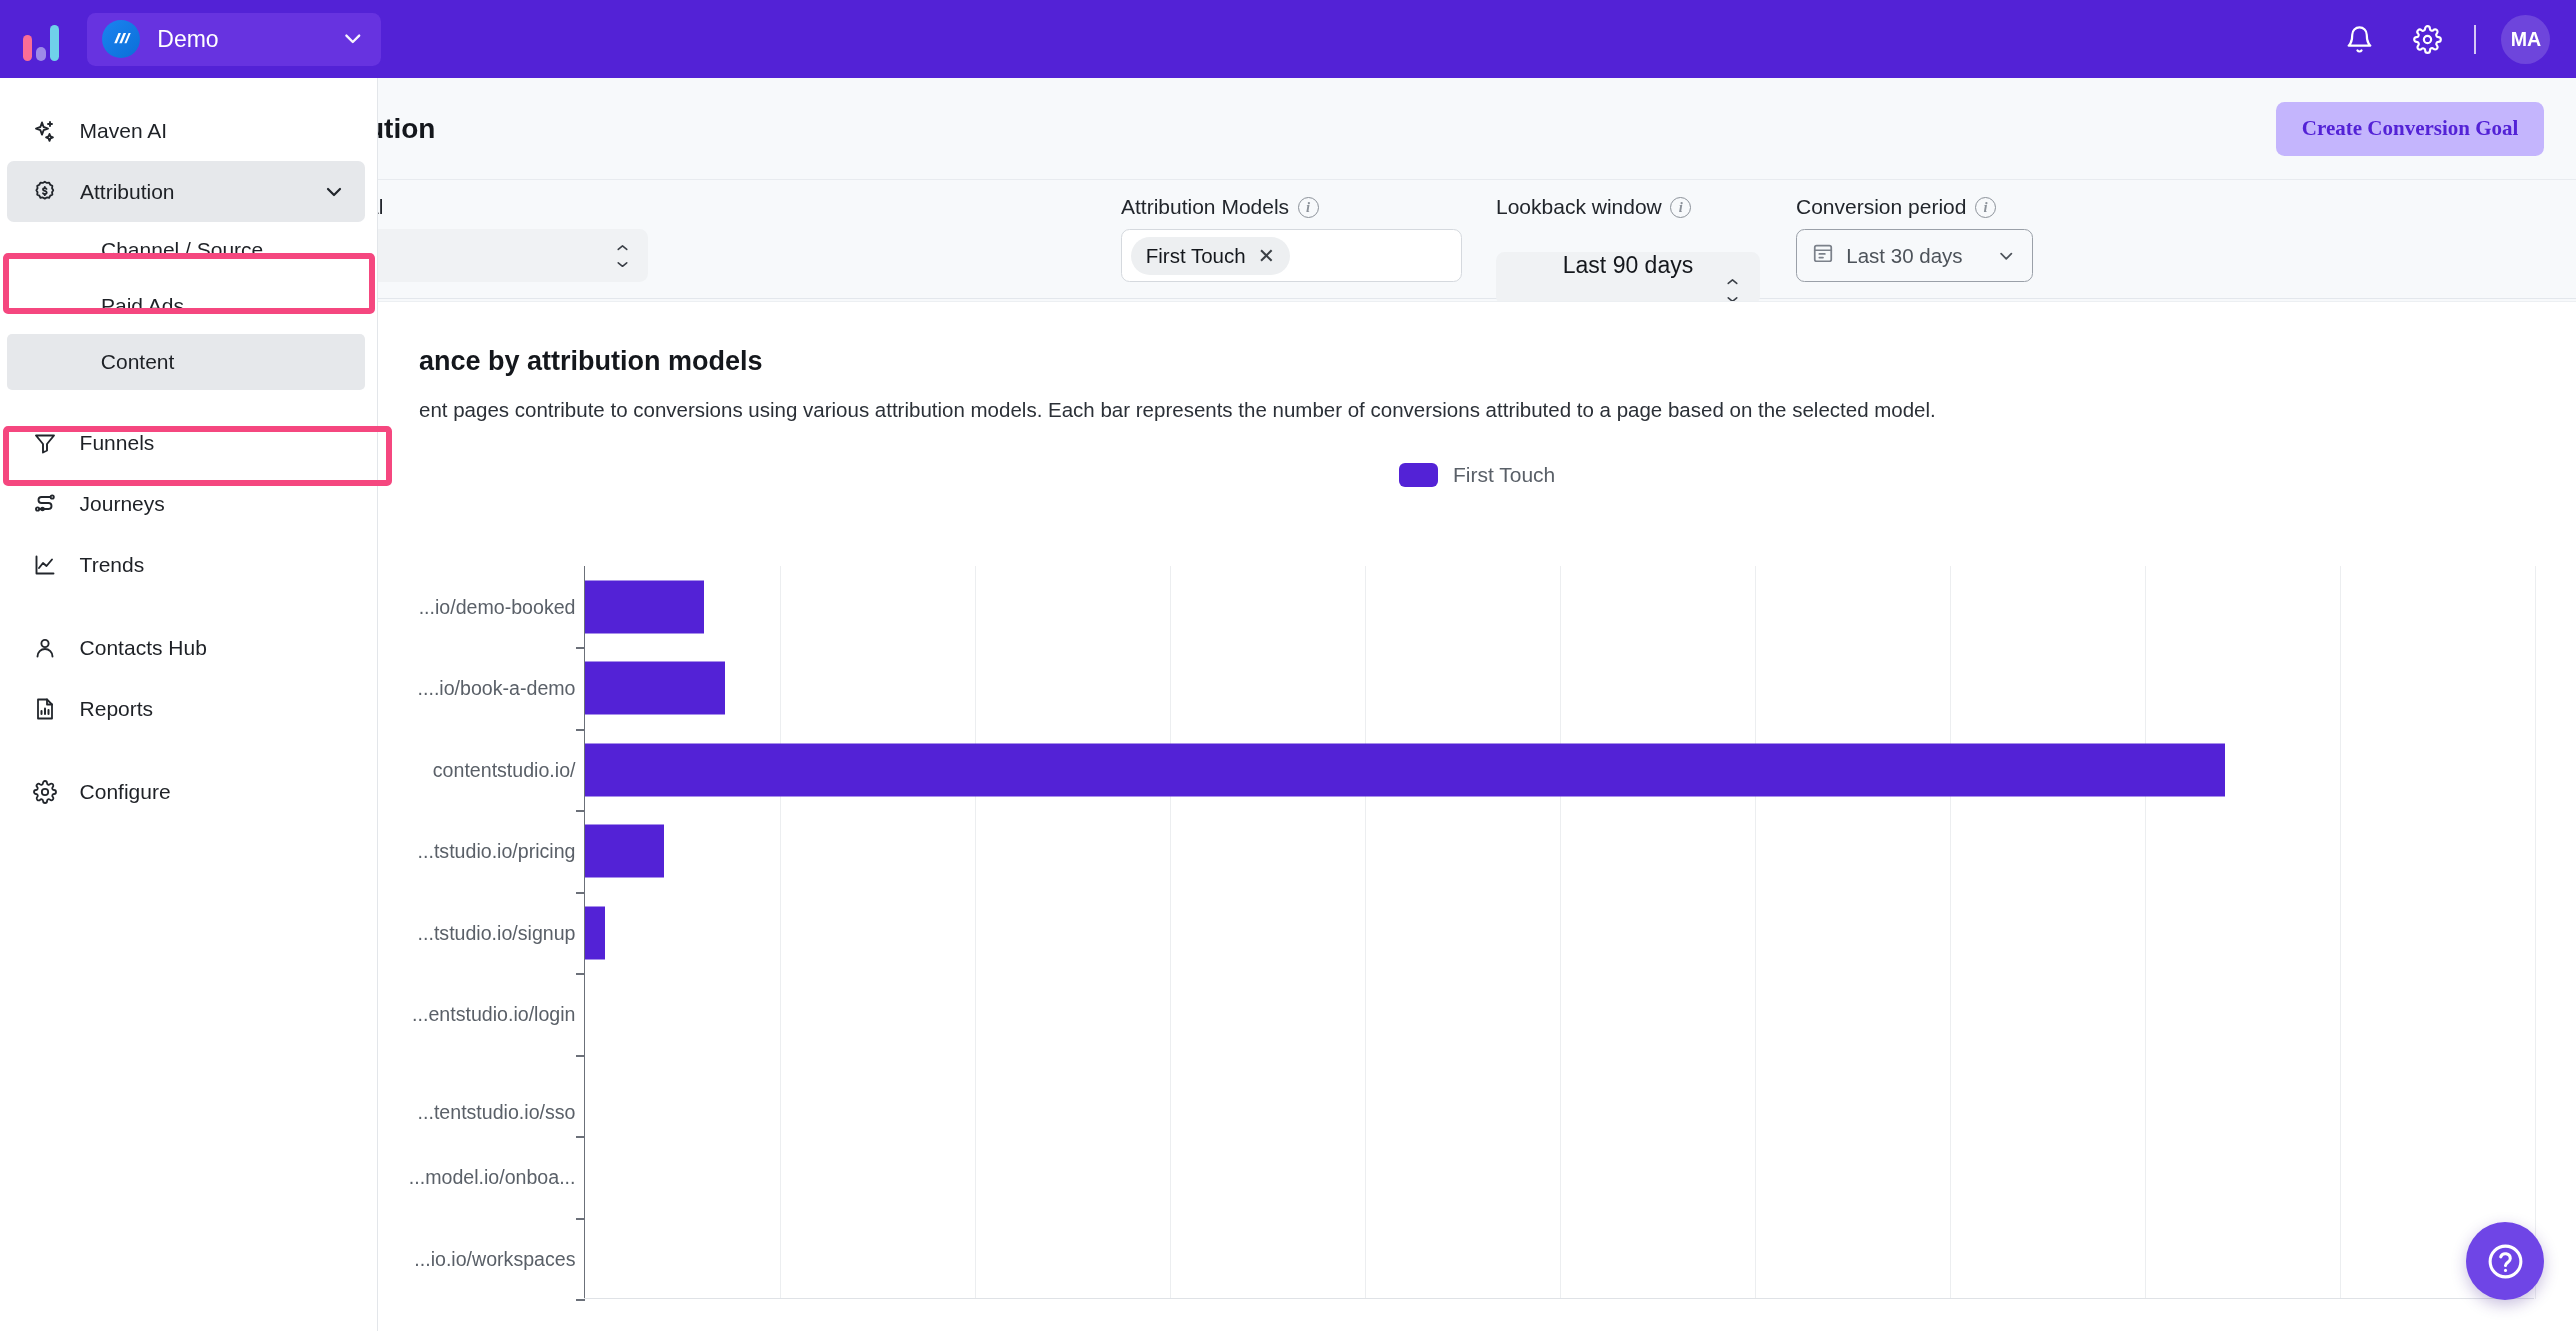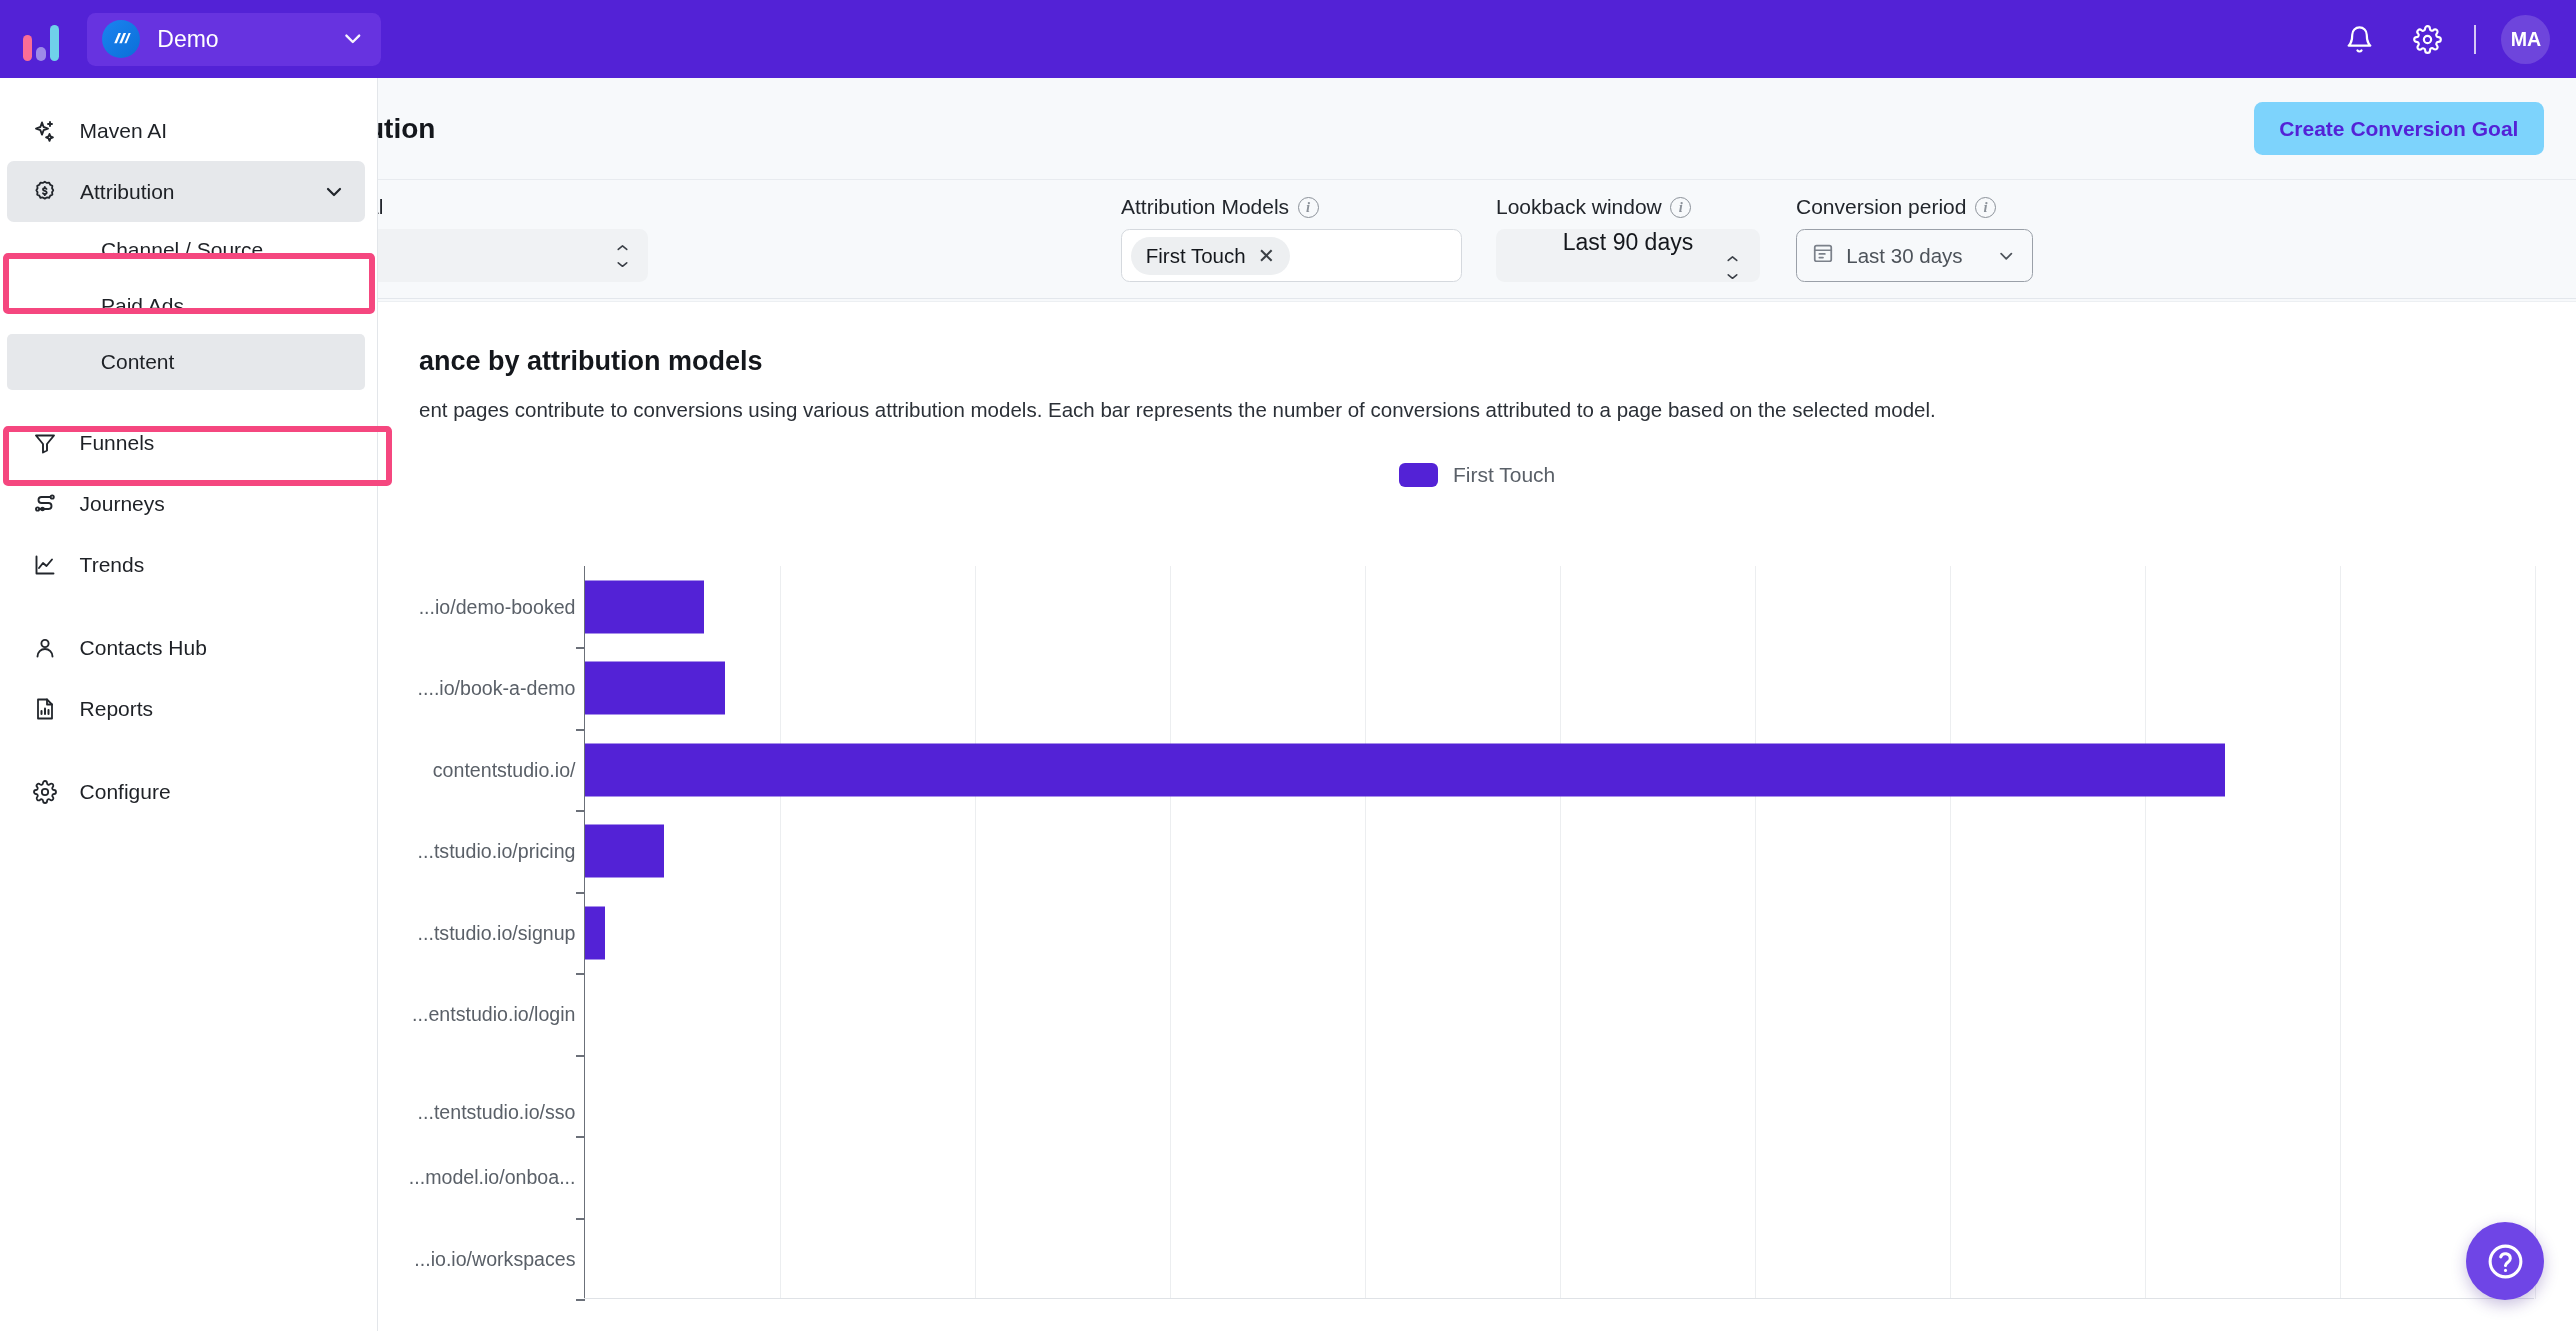--- a/index.html
+++ b/index.html
@@ -94,25 +94,25 @@
   }
   .page-header {
     position:absolute; top: 0; left: 0; width: 2576px; height: 102px;
     display:flex; align-items:center; padding: 0 32px 0 367px;
     border-bottom: 0.9px solid #e8ebef;
     background:#f7f9fb;
   }
   .page-title { font-size: 28px; font-weight: 700; color:#14171c; }
   .btn-primary-soft {
     margin-left:auto;
-    background:#7dd3fc; color:#5322d6;
+    background:#c4b5fd; color:#5322d6;
     font-size: 21px; font-weight: 700;
     border:none; border-radius: 8.5px;
     padding: 14.5px 25.6px; cursor:pointer;
-    font-family: Liberation Sans, sans-serif;
+    font-family: Liberation Serif, serif;
   }
 
   
   .filterbar {
     position:absolute; top: 102px; left: 0; width: 2576px; height: 119px;
     background:#f7f9fb; border-bottom: 0.9px solid #e3e7ec;
     display:flex; align-items:flex-start; padding: 15.3px 32px 0 367px;
   }
   .filter-group { display:flex; flex-direction:column; }
   .filter-label {
@@ -148,21 +148,21 @@
     display:flex; align-items:center; padding: 0 19px;
     font-size: 23px; color:#14171c;flex-direction:column;
   }
   .date-select {
     width: 237px; height: 53px; background:#f7f9fb;
     border:0.9px solid #9aa0a8; border-radius: 8.5px;
     display:flex; align-items:center; gap: 12px; padding: 0 15.3px;
     font-size: 20.5px; color:#4d535a;
   }
   .g-attr { margin-left: 473px; }
-  .g-look { margin-left: 34px; }
+  .g-look { margin-left: 34px; gap: 23px; }
   .g-conv { margin-left: 36px; }
 
   
   .card {
     position:absolute; top: 223px; left: 378px; width: 2198px; height: 1030px;
     background:#ffffff; border-top: 0.9px solid #eceff2;
   }
   .card-title { font-size: 27px; font-weight:700; color:#14171c; padding: 44px 0 0 41px; }
   .card-desc { font-size: 20.5px; color:#2b3037; padding: 19px 51px 0 41px; line-height: 1.35; }
 

